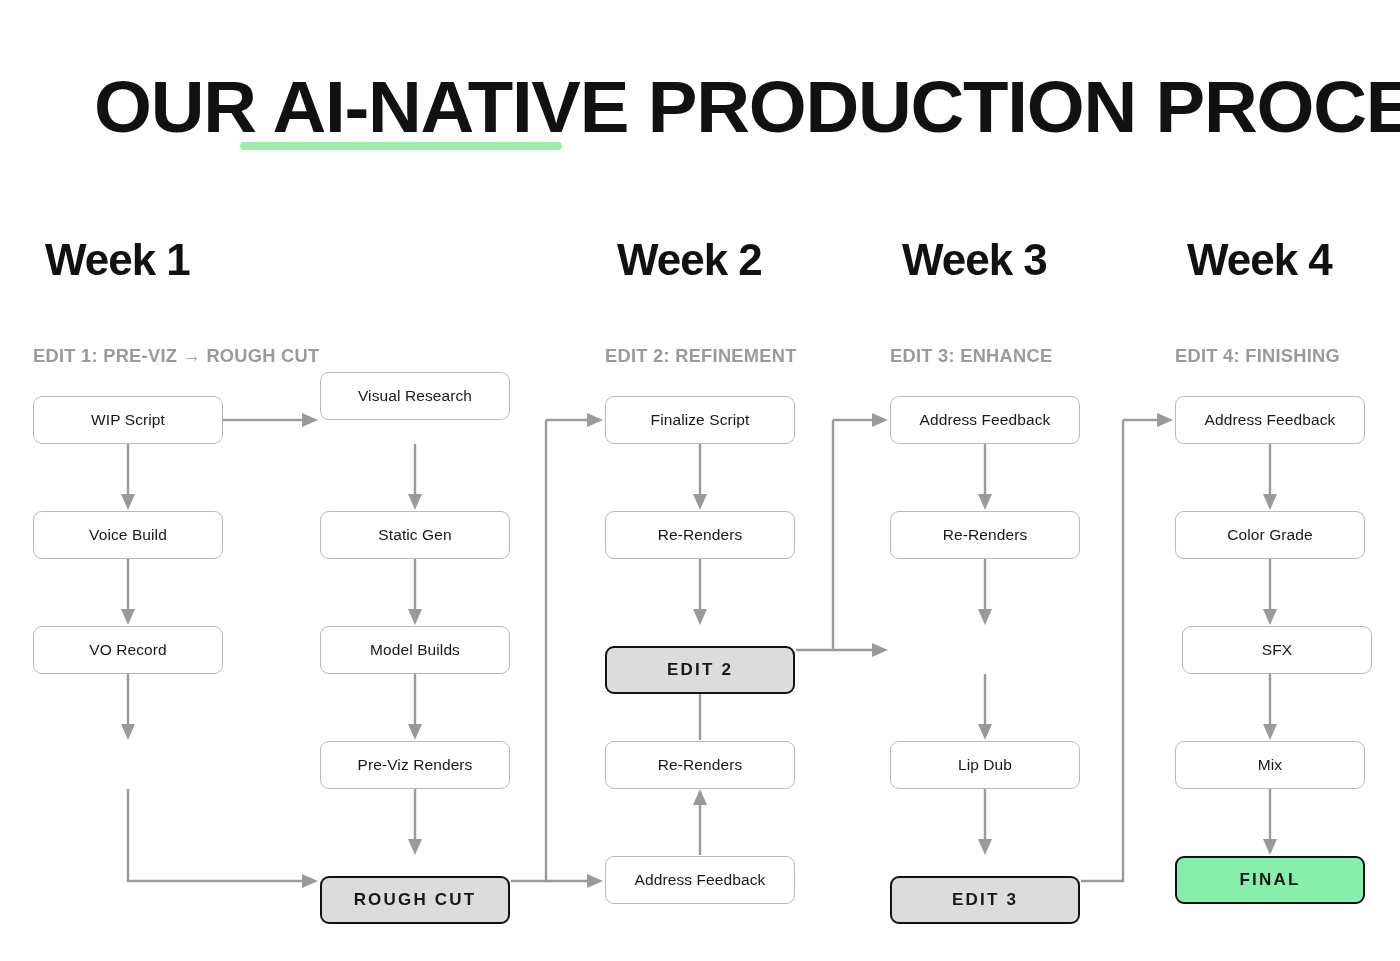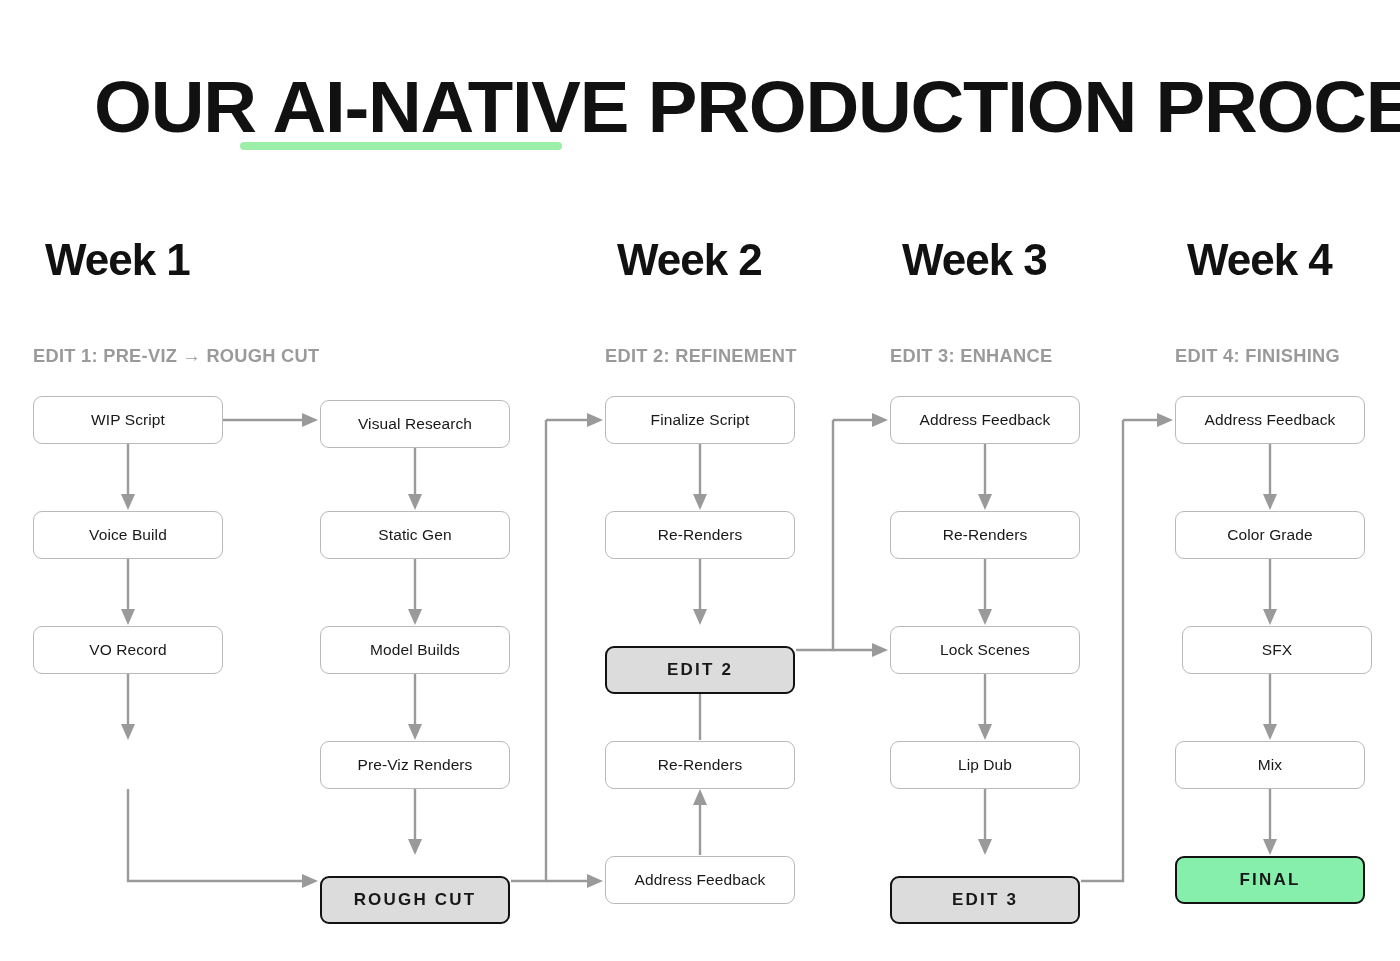--- a/index.html
+++ b/index.html
@@ -234,35 +234,34 @@
     <g>
       <line x1="1270" y1="789" x2="1270" y2="842"></line>
       <polygon points="1270,855 1263,839 1277,839"></polygon>
     </g>
   </svg>
 
   <div class="node" style="left:33px;top:396px">WIP Script</div>
   <div class="node" style="left:33px;top:511px">Voice Build</div>
   <div class="node" style="left:33px;top:626px">VO Record</div>
 
-  <div class="node" style="left:320px;top:400px">Visual Research</div>
+  <div class="node" style="left:320px;top:372px">Visual Research</div>
   <div class="node" style="left:320px;top:511px">Static Gen</div>
   <div class="node" style="left:320px;top:626px">Model Builds</div>
   <div class="node" style="left:320px;top:741px">Pre-Viz Renders</div>
   <div class="node milestone" style="left:320px;top:856px">ROUGH CUT</div>
 
   <div class="node" style="left:605px;top:396px">Finalize Script</div>
   <div class="node" style="left:605px;top:511px">Re-Renders</div>
   <div class="node milestone" style="left:605px;top:626px">EDIT 2</div>
   <div class="node" style="left:605px;top:741px">Re-Renders</div>
   <div class="node" style="left:605px;top:856px">Address Feedback</div>
 
   <div class="node" style="left:890px;top:396px">Address Feedback</div>
   <div class="node" style="left:890px;top:511px">Re-Renders</div>
-  <div class="node" style="left:890px;top:626px">Lock Scenes</div>
   <div class="node" style="left:890px;top:741px">Lip Dub</div>
   <div class="node milestone" style="left:890px;top:856px">EDIT 3</div>
 
   <div class="node" style="left:1175px;top:396px">Address Feedback</div>
   <div class="node" style="left:1175px;top:511px">Color Grade</div>
   <div class="node" style="left:1182px;top:626px">SFX</div>
   <div class="node" style="left:1175px;top:741px">Mix</div>
   <div class="node final" style="left:1175px;top:856px">FINAL</div>
 
 </div>

